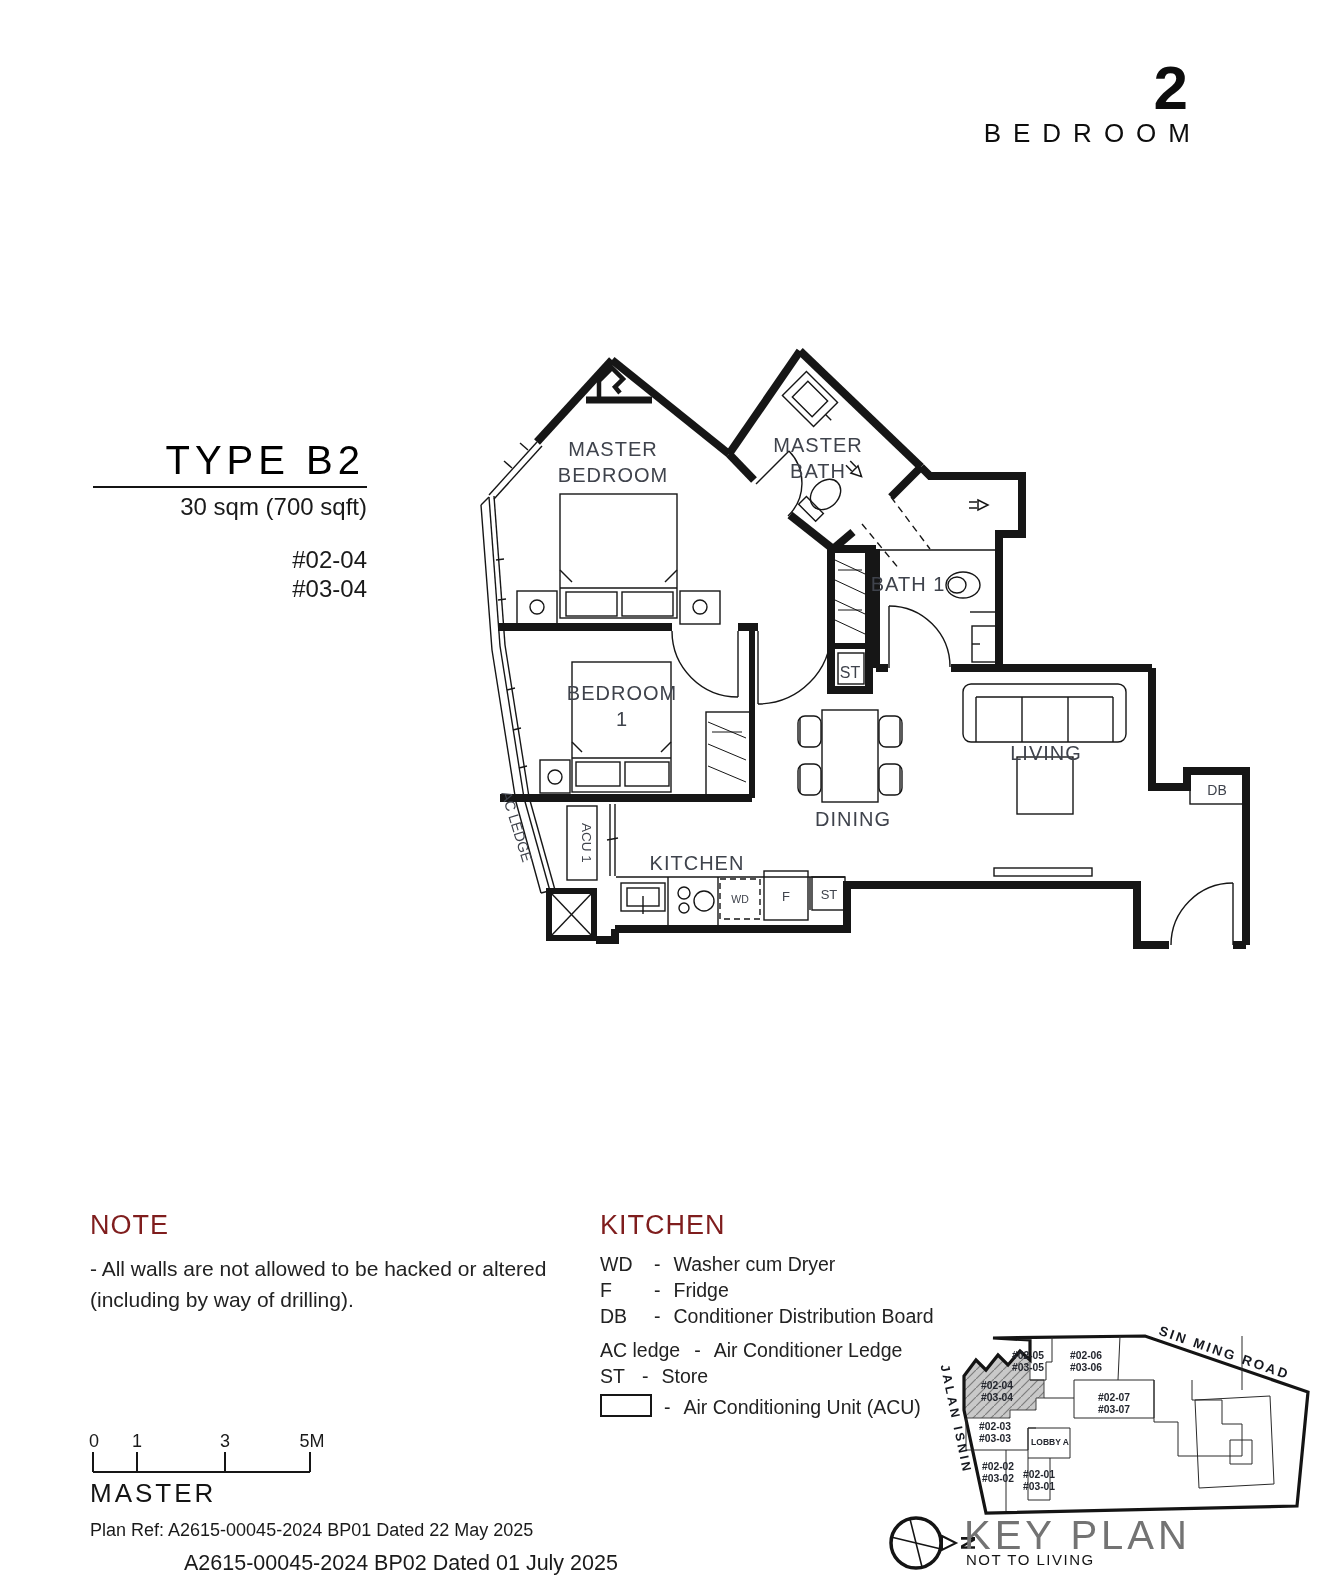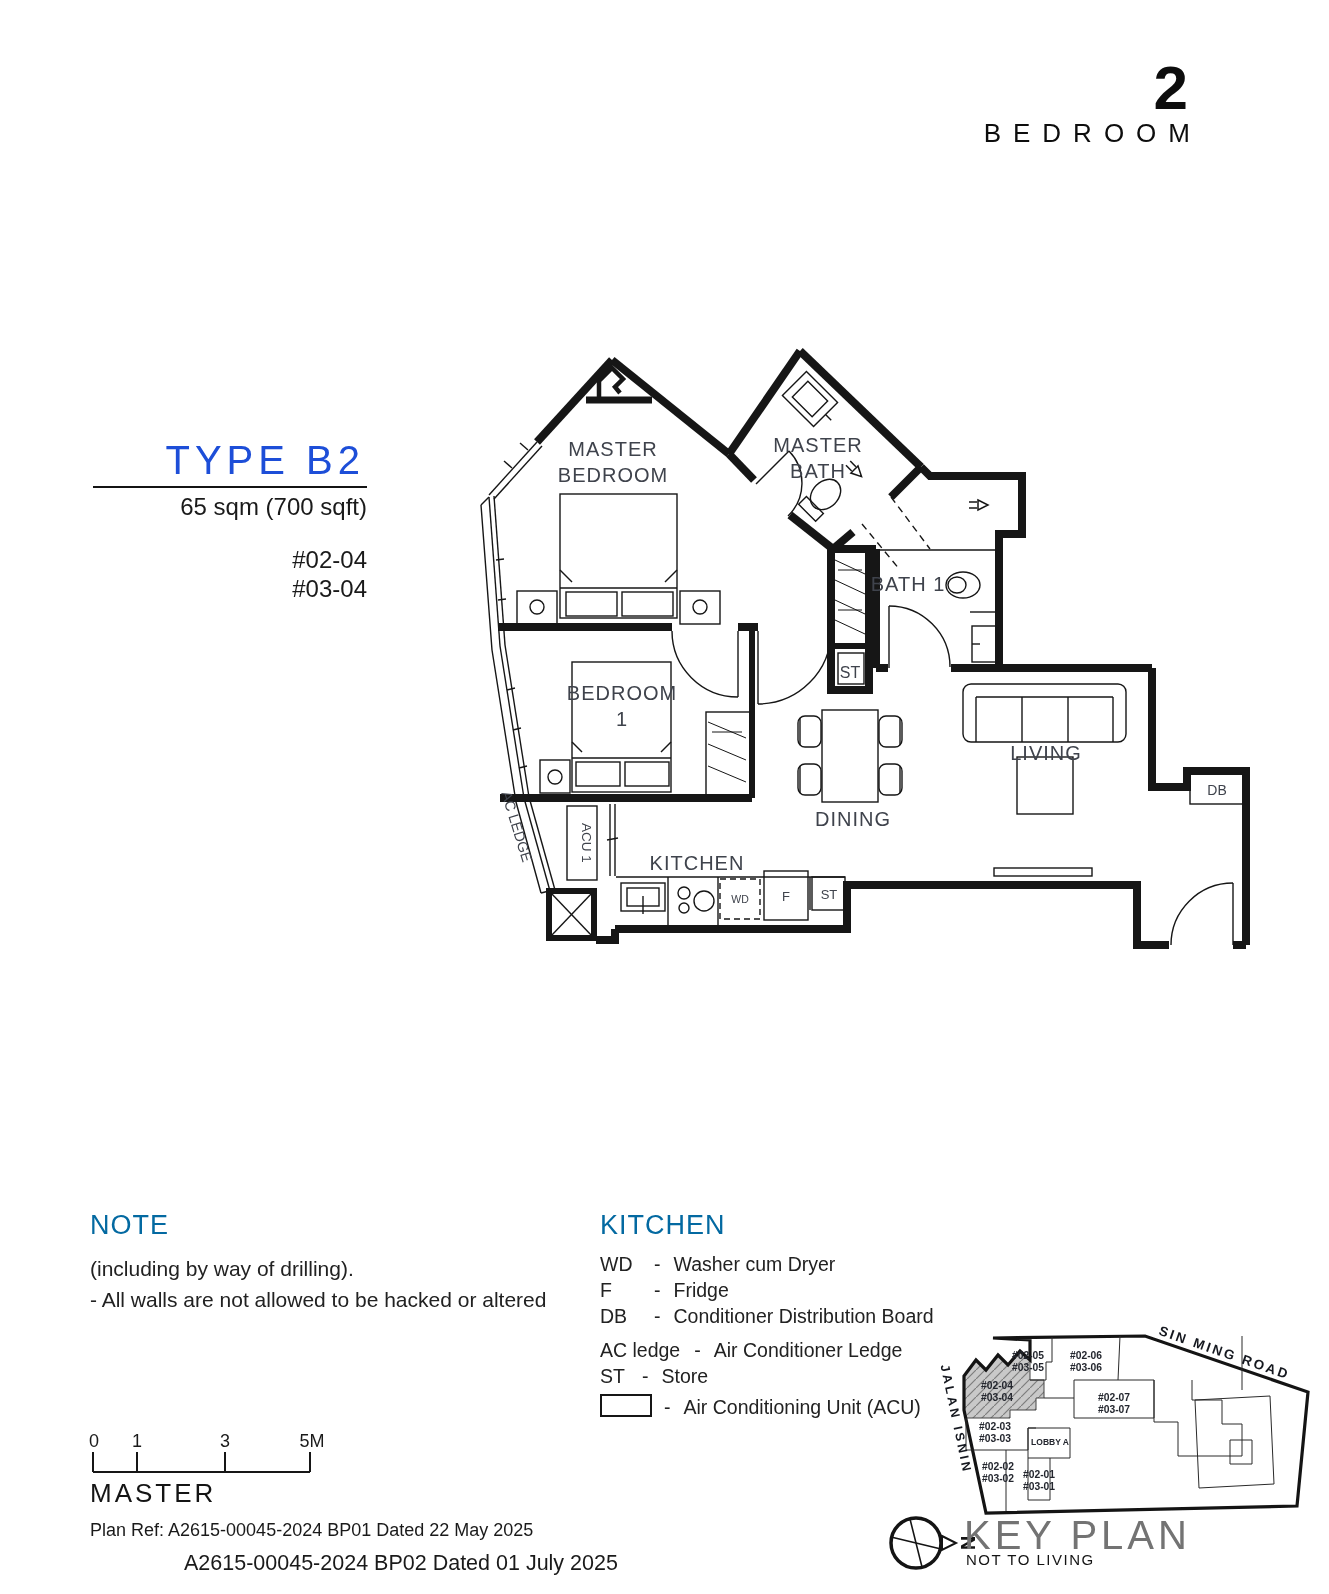--- a/index.html
+++ b/index.html
@@ -3,28 +3,28 @@
 <meta charset="utf-8">
 <style>
   html,body{margin:0;padding:0;background:#fff;}
   .page{position:relative;width:1329px;height:1594px;background:#ffffff;
         font-family:"Liberation Sans",sans-serif;color:#111;overflow:hidden;}
   .abs{position:absolute;}
   
   .hdr-num{top:52px;right:139px;font-size:62px;font-weight:bold;letter-spacing:2px;color:#0d0d0d;}
   .hdr-word{top:118px;right:139px;font-size:26px;letter-spacing:12px;margin-right:-12px;color:#0d0d0d;}
   
-  .type-label{top:438px;left:93px;width:272px;text-align:right;font-size:40px;letter-spacing:5px;color:#1d4ed8;}
+  .type-label{top:438px;left:93px;width:272px;text-align:right;font-size:40px;letter-spacing:5px;color:#000000;}
   .type-rule{top:486px;left:93px;width:274px;height:2px;background:#141414;}
   .area{top:493px;left:90px;width:277px;text-align:right;font-size:24px;color:#1a1a1a;}
   .units{top:545px;left:90px;width:277px;text-align:right;font-size:24px;line-height:29px;color:#1a1a1a;}
   
   .note{top:1210px;left:90px;width:460px;}
   .legend{top:1210px;left:600px;width:430px;}
-  .blk-h{font-size:27px;letter-spacing:1px;color:#0369a1;margin:0 0 12px 0;font-weight:normal;}
+  .blk-h{font-size:27px;letter-spacing:1px;color:#7f1d1d;margin:0 0 12px 0;font-weight:normal;}
   .note-line{font-size:21px;line-height:31px;color:#222;}
   .lg-row{display:flex;align-items:baseline;font-size:19.5px;color:#222;margin-bottom:3px;}
   .lg-key{display:inline-block;min-width:54px;}
   .lg-key.wide{min-width:0;margin-right:14px;}
   .lg-key.narrow{min-width:42px;}
   .lg-sep{margin-right:13px;}
   .lg-gap{height:8px;}
   .lg-box{display:inline-block;width:48px;height:19px;border:2px solid #161616;margin-right:12px;position:relative;top:3px;}
   
   .scale-word{top:1478px;left:90px;font-size:26px;letter-spacing:3px;color:#141414;}
@@ -43,21 +43,21 @@
 </head>
 <body>
 
 <div class="page">
 
   <div class="abs hdr-num">2</div>
   <div class="abs hdr-word">BEDROOM</div>
 
   <div class="abs type-label">TYPE B2</div>
   <div class="abs type-rule"></div>
-  <div class="abs area">65 sqm (700 sqft)</div>
+  <div class="abs area">30 sqm (700 sqft)</div>
   <div class="abs units">
     <div>#02-04</div>
     <div>#03-04</div>
   </div>
 
   <svg class="abs" style="left:470px;top:330px;" width="780" height="640" viewBox="470 330 780 640">
     <g stroke="#161616" fill="none">
 
       <g stroke-width="8">
         <path d="M 612,360 L 537,442"></path>
@@ -261,22 +261,22 @@
       <text class="plan-lbl-xs" x="740" y="903" style="font-size:10.5px">WD</text>
       <text class="plan-lbl-xs" x="786" y="901" style="font-size:13px">F</text>
       <text class="plan-lbl-xs" x="829" y="899" style="font-size:13px">ST</text>
       <text class="plan-lbl-xs" x="582" y="843" style="font-size:13.5px" transform="rotate(90 582 843)">ACU 1</text>
       <text class="plan-lbl-xs" x="512" y="828" style="font-size:14.5px" transform="rotate(73 512 828)">AC LEDGE</text>
     </g>
   </svg>
 
   <div class="abs note">
     <h2 class="blk-h">NOTE</h2>
+    <div class="note-line">-  All walls are not allowed to be hacked or altered</div>
     <div class="note-line">(including by way of drilling).</div>
-    <div class="note-line">-  All walls are not allowed to be hacked or altered</div>
   </div>
 
   <div class="abs legend">
     <h2 class="blk-h">KITCHEN</h2>
     <div class="lg-row">
       <span class="lg-key">WD</span>
       <span class="lg-sep">-</span>
       <span>Washer cum Dryer</span>
     </div>
     <div class="lg-row">

